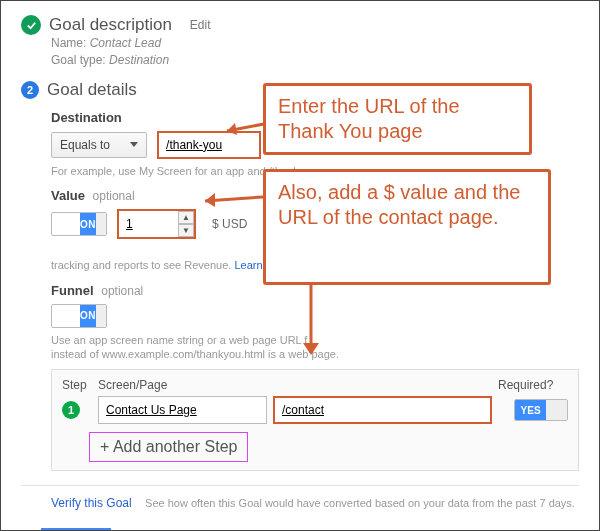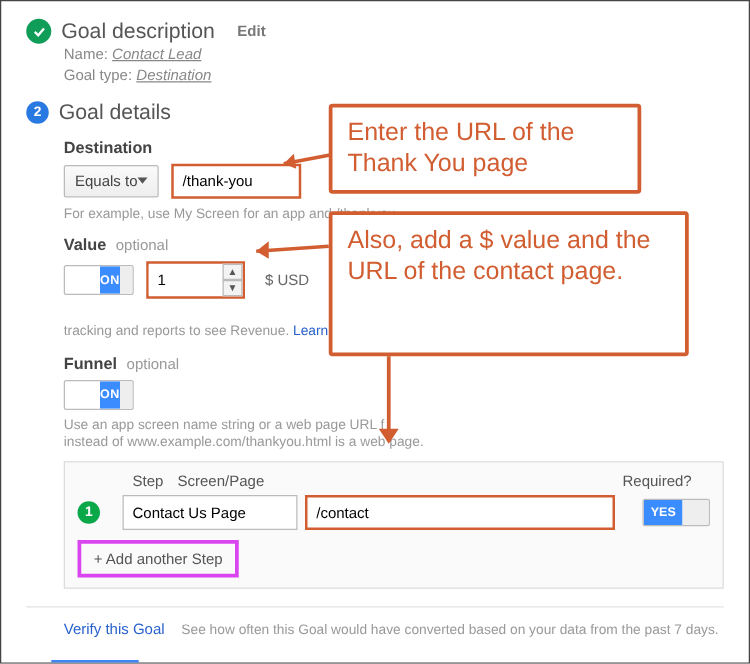--- a/index.html
+++ b/index.html
@@ -23,81 +23,81 @@
     width: 20px; height: 20px; border-radius: 50%;
     background: #0f9d58; display: flex; align-items: center; justify-content: center;
     color: #fff; font-size: 12px; font-weight: bold;
   }
   .num-circle {
     width: 18px; height: 18px; border-radius: 50%;
     background: #2979e2; display: flex; align-items: center; justify-content: center;
     color: #fff; font-size: 11px; font-weight: bold;
   }
   .step-title { font-size: 17px; color: #555; }
-  .edit-link { color: #777; font-size: 12px; margin-left: 10px; font-weight: bold; }
+  .edit-link { color: #777; font-size: 12px; margin-left: 10px; }
   .meta { margin-left: 30px; color: #888; font-size: 12px; line-height: 1.45; }
-  .meta .ital { font-style: italic; text-decoration: underline; }
+  .meta .ital { font-style: italic; }
   .section { margin-left: 30px; margin-top: 10px; }
   .label { font-weight: bold; font-size: 13px; color: #444; margin-bottom: 6px; }
   .optional { font-weight: normal; color: #999; font-size: 12px; margin-left: 4px; }
   .row { display: flex; align-items: center; gap: 10px; }
   .select-btn {
     border: 1px solid #bbb; background: linear-gradient(#fafafa,#eee);
-    padding: 5px 8px; font-size: 12px; display: inline-flex; align-items: center; gap: 0;
+    padding: 5px 8px; font-size: 12px; display: inline-flex; align-items: center; gap: 20px;
     border-radius: 2px; color:#444;
   }
   .select-btn .caret {
     width:0;height:0;border-left:4px solid transparent;border-right:4px solid transparent;
     border-top:5px solid #555;
   }
   input[type="text"].field {
-    border: 1px solid #bbb; padding: 5px 7px; font-size: 12px; height: 28px;
+    border: 1px solid #bbb; padding: 5px 7px; font-size: 12px; height: 28px; text-decoration: underline;
   }
   .input-highlight { border: 2.5px solid #d15d31 !important; }
   .help { color: #999; font-size: 11px; margin-top: 5px; line-height: 1.3; }
   .learn { color: #2962cc; }
   .toggle {
     width: 56px; height: 24px; border: 1px solid #bbb; border-radius: 2px;
     display: flex; overflow: hidden; padding-left: 28px;
   }
   .toggle .on { background:#3b8cff; color:#fff; font-size:10px; display:flex;align-items:center;justify-content:center; flex:1; font-weight:bold; letter-spacing:0.5px;}
   .toggle .off { background:#eee; flex:1;}
   .spin-wrap { position: relative; display:inline-flex; align-items:center; }
   .spinners { display:flex; flex-direction:column; margin-left:-1px;}
   .spin { width:16px;height:13px;border:1px solid #bbb;display:flex;align-items:center;justify-content:center;font-size:8px;color:#555;background:#f3f3f3;}
   .currency { font-size:12px; color:#666; margin-left:6px;}
   .funnel-table {
     border: 1px solid #ddd; background:#fafafa; margin-top:8px; padding:8px 10px;
   }
-  .ft-head { display:flex; font-size:12px; color:#555; margin-bottom:4px; gap:6px;margin-left:44px;}
+  .ft-head { display:flex; font-size:12px; color:#555; margin-bottom:4px; gap:6px;}
   .ft-row { display:flex; align-items:center; gap:6px;}
   .ft-num { width:18px;height:18px;border-radius:50%;background:#0ba84a;color:#fff;display:flex;align-items:center;justify-content:center;font-size:11px;font-weight:bold;}
   .ft-input { flex:1; }
   .req-toggle {
     width:54px;height:22px;border:1px solid #bbb;border-radius:2px;display:flex;overflow:hidden;
   }
   .req-toggle .y{background:#3b8cff;color:#fff;flex:1.2;display:flex;align-items:center;justify-content:center;font-size:10px;font-weight:bold;}
   .req-toggle .n{background:#eee;flex:0.8;}
   .add-step-btn{
-    border:3px solid #d946ef;background:#fafafa;padding:5px 10px;font-size:12px;color:#555;margin-top:8px;
+    border:1px solid #d946ef;background:#fafafa;padding:5px 10px;font-size:16px;color:#555;margin-top:8px;margin-left:27px;
   }
   hr.sep { border:none;border-top:1px solid #e2e2e2; margin:14px 0 10px; }
   .verify-row{font-size:12px;}
   .verify-link{color:#2962cc;text-decoration:none;}
   .verify-note{color:#999;margin-left:10px;font-size:11px;}
   .btn-save{background:#4285f4;color:#fff;border:none;padding:9px 20px;font-size:13px;margin-right:12px;}
   .action-row{margin-top:18px;}
 
   
   .callout {
     position:absolute; border:3px solid #d15d31; background:#fff;
     color:#d15d31; font-size:20px; line-height:1.25; padding:8px 12px;
     border-radius:3px; 
   }
-  .callout1 { left:262px; top:82px; width:250px; }
+  .callout1 { left:262px; top:82px; width:269px; }
   .callout2 { left:262px; top:168px; width:288px; height:116px; }
   .arrow-svg { position:absolute; pointer-events:none; }
 </style>
 </head>
 <body>
 
 <div class="frame">
 
   <div class="step-row">
     <div class="check-circle">
@@ -177,21 +177,21 @@
     <div class="funnel-table">
       <div class="ft-head">
         <div style="width:30px;">Step</div>
         <div style="flex:1;">Screen/Page</div>
         <div style="width:70px;">Required?</div>
       </div>
       <div class="ft-row">
         <div style="width:30px;display:flex;justify-content:flex-start;">
           <div class="ft-num">1</div>
         </div>
-        <input type="text" class="field ft-input" style="width: 140px; flex: 0 0 auto;" value="Contact Us Page">
+        <input type="text" class="field ft-input" style="width: 169px; flex: 0 0 auto;" value="Contact Us Page">
         <input type="text" class="field ft-input input-highlight" value="/contact" style="">
         <div style="width:70px;display:flex;justify-content:flex-end;align-items:center;">
           <div class="req-toggle">
             <div class="y">YES</div>
             <div class="n"></div>
           </div>
         </div>
       </div>
       <button class="add-step-btn">+ Add another Step</button>
     </div>

